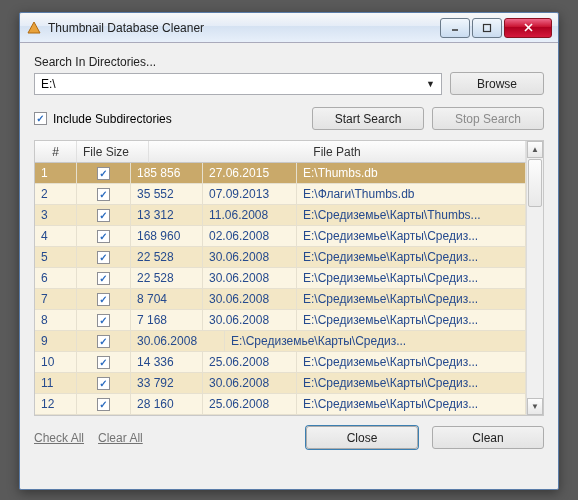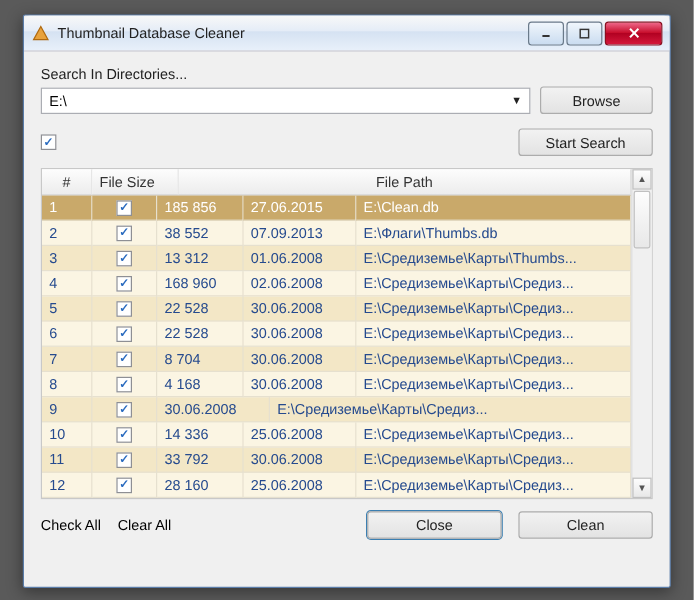--- a/index.html
+++ b/index.html
@@ -26,21 +26,21 @@
 .ghdr{height:22px;border-bottom:1px solid #c8c8c8;border-right:1px solid #e0e0e0;background:linear-gradient(#fdfdfd,#ececec);display:flex;align-items:center;justify-content:center;color:#333;font-weight:400}
 .gcell{height:21px;border-bottom:1px solid #e6e0cf;border-right:1px solid #e6e0cf;display:flex;align-items:center;padding:0 6px;color:#254a8e}
 .r0{background:#f3e7c6}
 .r1{background:#fbf5e3}
 .sel .gcell{background:#c9a96a;color:#fff}
 .sb{width:17px;background:#f0f0f0;border-left:1px solid #dcdcdc;display:flex;flex-direction:column}
 .sbb{height:17px;border:1px solid #c0c0c0;background:linear-gradient(#fdfdfd,#e8e8e8);display:flex;align-items:center;justify-content:center;font-size:8px;color:#555}
 .thumb{flex:0 0 48px;margin:1px;border:1px solid #c0c0c0;background:linear-gradient(#fdfdfd,#e8e8e8);border-radius:2px}
 .track{flex:1}
 .foot{display:flex;align-items:center;gap:14px;margin-top:10px}
-.link{color:#000000;cursor:pointer}
+.link{color:#737373;text-decoration:underline;cursor:pointer}
 .sp{flex:1}
 .btn.def{box-shadow:0 0 0 1px #3c7fb1}
 </style>
 </head>
 <body>
 
 <div class="win">
   <div class="titlebar">
     <svg class="ticon" viewBox="0 0 16 16">
         <path d="M2 13 L8 2 L14 13 Z" fill="#e8a23c" stroke="#b06a10"></path>
@@ -72,56 +72,58 @@
       <div class="combo">
         <span>E:\</span>
         <span class="arr">▼</span>
       </div>
       <div class="btn">Browse</div>
     </div>
 
     <div class="row mt">
       <div class="chkrow" style="flex:1">
         <div class="chk">✓</div>
+        <span>Include Subdirectories</span>
       </div>
       <div class="btn" style="min-width:112px">Start Search</div>
+      <div class="btn dis" style="min-width:112px">Stop Search</div>
     </div>
 
     <div class="grid">
       <div class="gcol" style="flex:1" id="rows-container">
         <div style="display:flex">
           <div class="ghdr" style="width:42px">#</div>
           <div class="ghdr" style="width:72px;justify-content:flex-start;padding-left:6px">File Size</div>
           <div class="ghdr" style="flex:1">File Path</div>
         </div>
       <div class="sel r0" style="display: flex;">
             <div class="gcell" style="width:42px">1</div>
             <div class="gcell" style="width:54px;justify-content:center">
               <div class="chk">✓</div>
             </div>
             <div class="gcell" style="width:72px">185 856</div>
             <div class="gcell" style="width:94px">27.06.2015</div>
-            <div class="gcell" style="flex:1">E:\Clean.db</div>
+            <div class="gcell" style="flex:1">E:\Thumbs.db</div>
           </div>
           <div class="r1" style="display: flex;">
             <div class="gcell" style="width:42px">2</div>
             <div class="gcell" style="width:54px;justify-content:center">
               <div class="chk">✓</div>
             </div>
-            <div class="gcell" style="width:72px">38 552</div>
+            <div class="gcell" style="width:72px">35 552</div>
             <div class="gcell" style="width:94px">07.09.2013</div>
             <div class="gcell" style="flex:1">E:\Флаги\Thumbs.db</div>
           </div>
           <div class="r0" style="display: flex;">
             <div class="gcell" style="width:42px">3</div>
             <div class="gcell" style="width:54px;justify-content:center">
               <div class="chk">✓</div>
             </div>
             <div class="gcell" style="width:72px">13 312</div>
-            <div class="gcell" style="width:94px">01.06.2008</div>
+            <div class="gcell" style="width:94px">11.06.2008</div>
             <div class="gcell" style="flex:1">E:\Средиземье\Карты\Thumbs...</div>
           </div>
           <div class="r1" style="display: flex;">
             <div class="gcell" style="width:42px">4</div>
             <div class="gcell" style="width:54px;justify-content:center">
               <div class="chk">✓</div>
             </div>
             <div class="gcell" style="width:72px">168 960</div>
             <div class="gcell" style="width:94px">02.06.2008</div>
             <div class="gcell" style="flex:1">E:\Средиземье\Карты\Средиз...</div>
@@ -151,21 +153,21 @@
             </div>
             <div class="gcell" style="width:72px">8 704</div>
             <div class="gcell" style="width:94px">30.06.2008</div>
             <div class="gcell" style="flex:1">E:\Средиземье\Карты\Средиз...</div>
           </div>
           <div class="r1" style="display: flex;">
             <div class="gcell" style="width:42px">8</div>
             <div class="gcell" style="width:54px;justify-content:center">
               <div class="chk">✓</div>
             </div>
-            <div class="gcell" style="width:72px">4 168</div>
+            <div class="gcell" style="width:72px">7 168</div>
             <div class="gcell" style="width:94px">30.06.2008</div>
             <div class="gcell" style="flex:1">E:\Средиземье\Карты\Средиз...</div>
           </div>
           <div class="r0" style="display: flex;">
             <div class="gcell" style="width:42px">9</div>
             <div class="gcell" style="width:54px;justify-content:center">
               <div class="chk">✓</div>
             </div>
             <div class="gcell" style="width:94px">30.06.2008</div>
             <div class="gcell" style="flex:1">E:\Средиземье\Карты\Средиз...</div>

